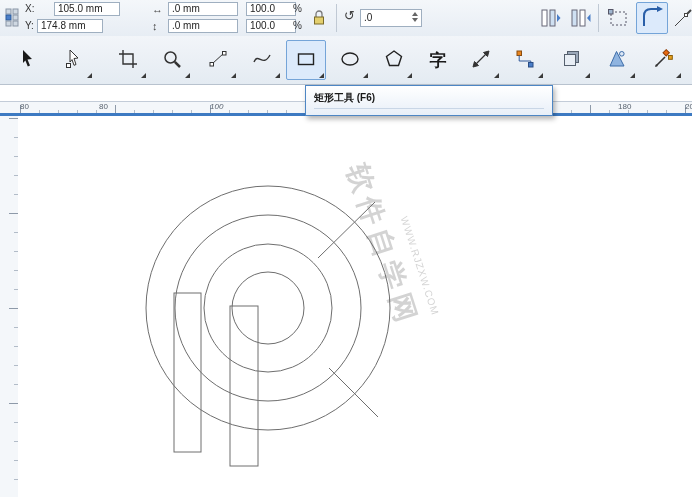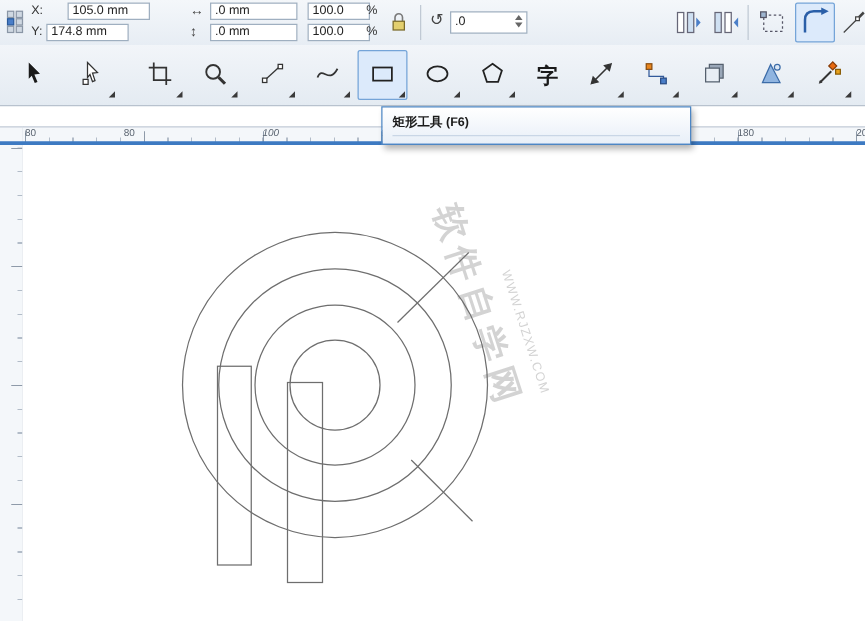--- a/index.html
+++ b/index.html
@@ -352,21 +352,21 @@
 
 
   <div class="corner-box"></div>
   <div class="h-ruler">
     <span class="ruler-num" style="left:2px;">80</span>
     <span class="ruler-num" style="left:81px;">80</span>
     <span class="ruler-num" style="left:192px;font-style:italic;">100</span>
     <span class="ruler-num" style="left:287px;">120</span>
     <span class="ruler-num" style="left:382px;">140</span>
     <span class="ruler-num" style="left:477px;">160</span>
-    <span class="ruler-num" style="left:572px;">180</span>
+    <span class="ruler-num" style="left:600px;">180</span>
     <span class="ruler-num" style="left:667px;">200</span>
   </div>
   <div class="blue-strip"></div>
   <div class="v-ruler"></div>
 
   <div class="canvas">
     <svg width="674" height="381" viewBox="0 0 674 381">
         <circle cx="250" cy="192" r="122"></circle>
         <circle cx="250" cy="192" r="93"></circle>
         <circle cx="250" cy="192" r="64"></circle>

